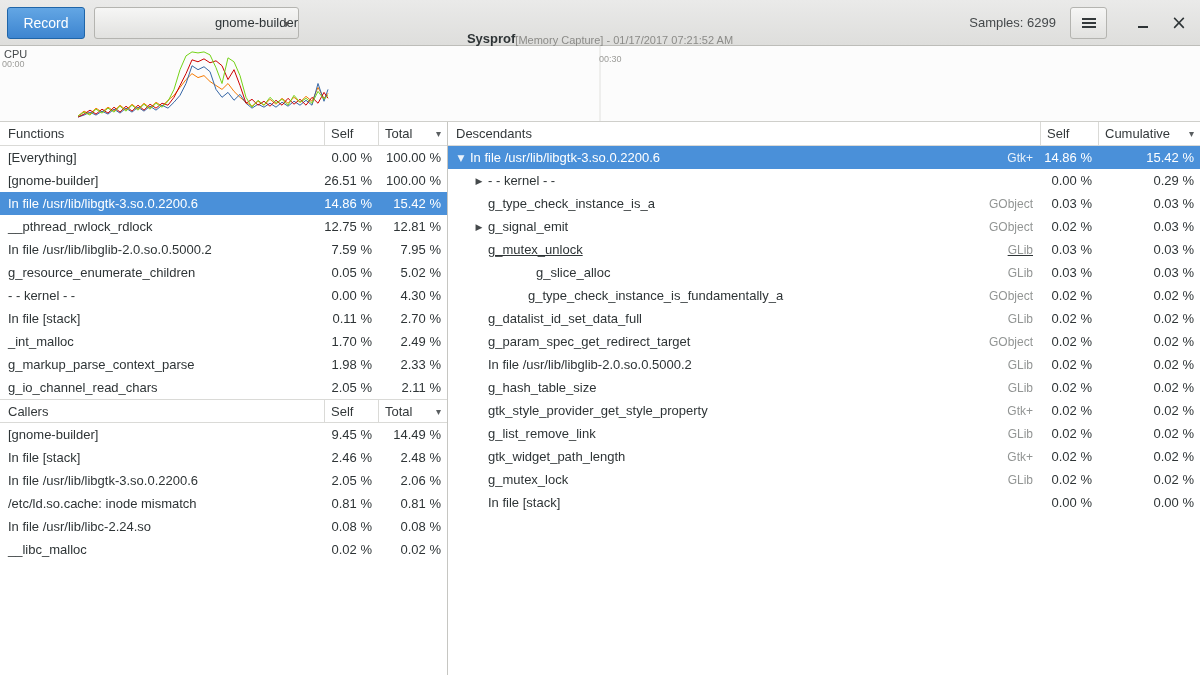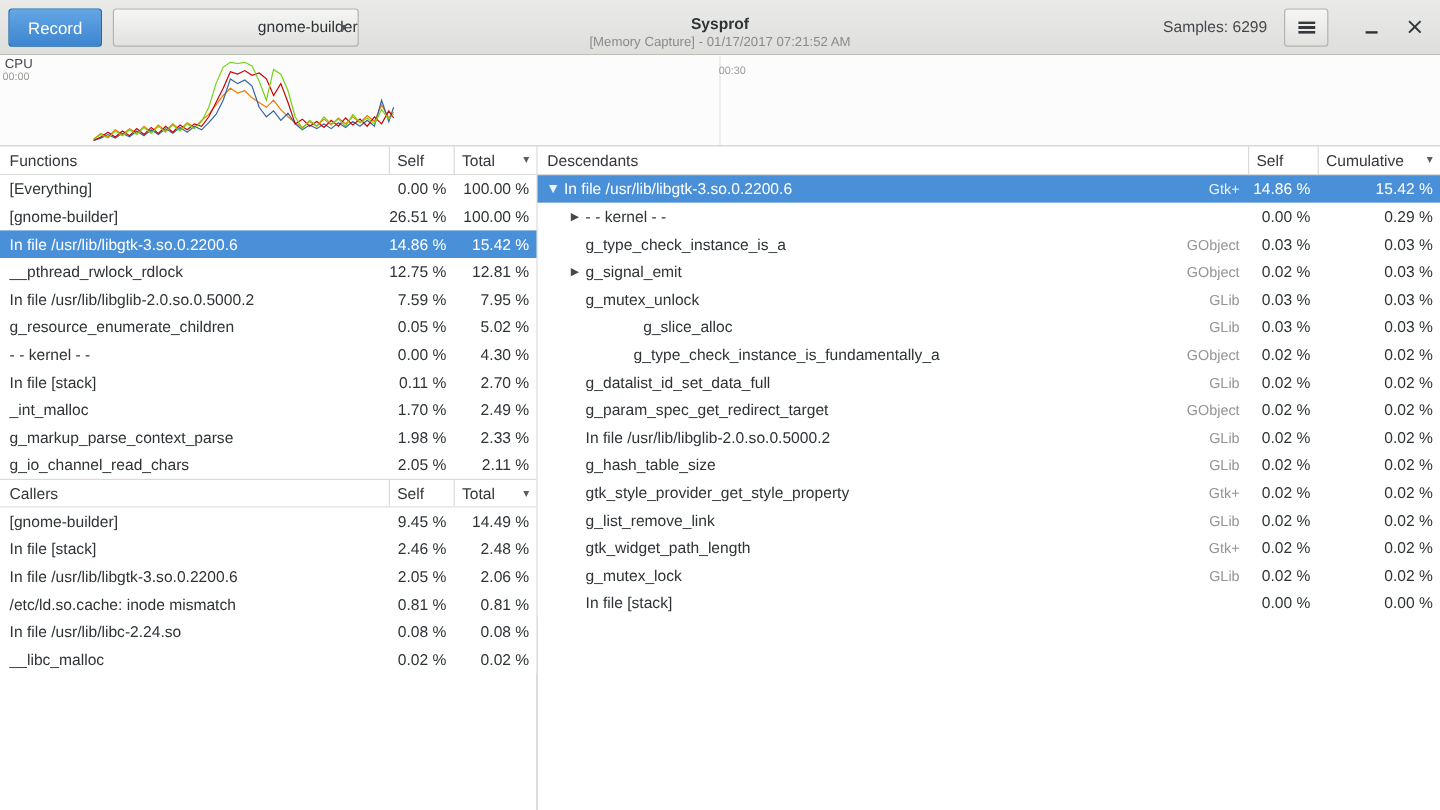--- a/index.html
+++ b/index.html
@@ -10,21 +10,21 @@
   .headerbar { position:relative; height:46px; background:linear-gradient(#eaeae9,#dededc);
                border-bottom:1px solid #bdbdb9; display:flex; align-items:center; padding:0 7px; }
   .btn { height:32px; border-radius:3px; font-family:inherit; cursor:default; }
   #record { width:78px; background:linear-gradient(#63a6e4,#3d85d0); border:1px solid #1f65a8;
             color:#fff; font-size:14px; margin-right:9px; }
   #process { width:205px; position:relative; background:linear-gradient(#f6f6f5,#e1e1df);
              border:1px solid #b4b4b0; color:#2e3436; font-size:13px;
              display:flex; align-items:center; justify-content:flex-end; }
   #process .caret { position:absolute; right:9px; top:50%; transform:translateY(-50%);
                     font-size:10px; color:#50555 7; font-family:"DejaVu Sans",sans-serif; color:#555; }
-  .title-box { position:absolute; left:0; right:0; top:4px; height:100%; display:flex; flex-direction:column;
+  .title-box { position:absolute; left:0; right:0; top:16px; height:100%; display:flex; flex-direction:row;
                align-items:center; justify-content:center; pointer-events:none; }
   .title { font-weight:bold; font-size:13px; color:#2e3436; }
   .subtitle { font-size:11px; color:#8b8b88; margin-top:2px; }
   .right-cluster { margin-left:auto; display:flex; align-items:center; z-index:1; }
   .samples { color:#45494b; font-size:13px; margin-right:14px; }
   #menu-btn { width:37px; background:linear-gradient(#f6f6f5,#e1e1df); border:1px solid #b4b4b0;
               display:flex; align-items:center; justify-content:center; margin-right:14px; }
   .hamburger { width:14px; height:10px;
     background:linear-gradient(to bottom,#34393b 0,#34393b 2px,transparent 2px,transparent 4px,
                #34393b 4px,#34393b 6px,transparent 6px,transparent 8px,#34393b 8px,#34393b 10px); }
@@ -262,21 +262,21 @@
           <div class="trow">
             <span class="cell name tree" style="padding-left: 22px;">
               <span class="expander">▶</span>
               <span class="fn">g_signal_emit</span>
               <span class="category">GObject</span>
             </span>
             <span class="cell num wr-self">0.02 %</span>
             <span class="cell num wr-cum">0.03 %</span>
           </div>
           <div class="trow">
-            <span class="cell name tree" style="padding-left: 22px;">
+            <span class="cell name tree" style="padding-left: 22px; text-decoration: underline;">
               <span class="expander"></span>
               <span class="fn">g_mutex_unlock</span>
               <span class="category">GLib</span>
             </span>
             <span class="cell num wr-self">0.03 %</span>
             <span class="cell num wr-cum">0.03 %</span>
           </div>
           <div class="trow">
             <span class="cell name tree" style="padding-left: 22px; gap: 48px;">
               <span class="expander"></span>

